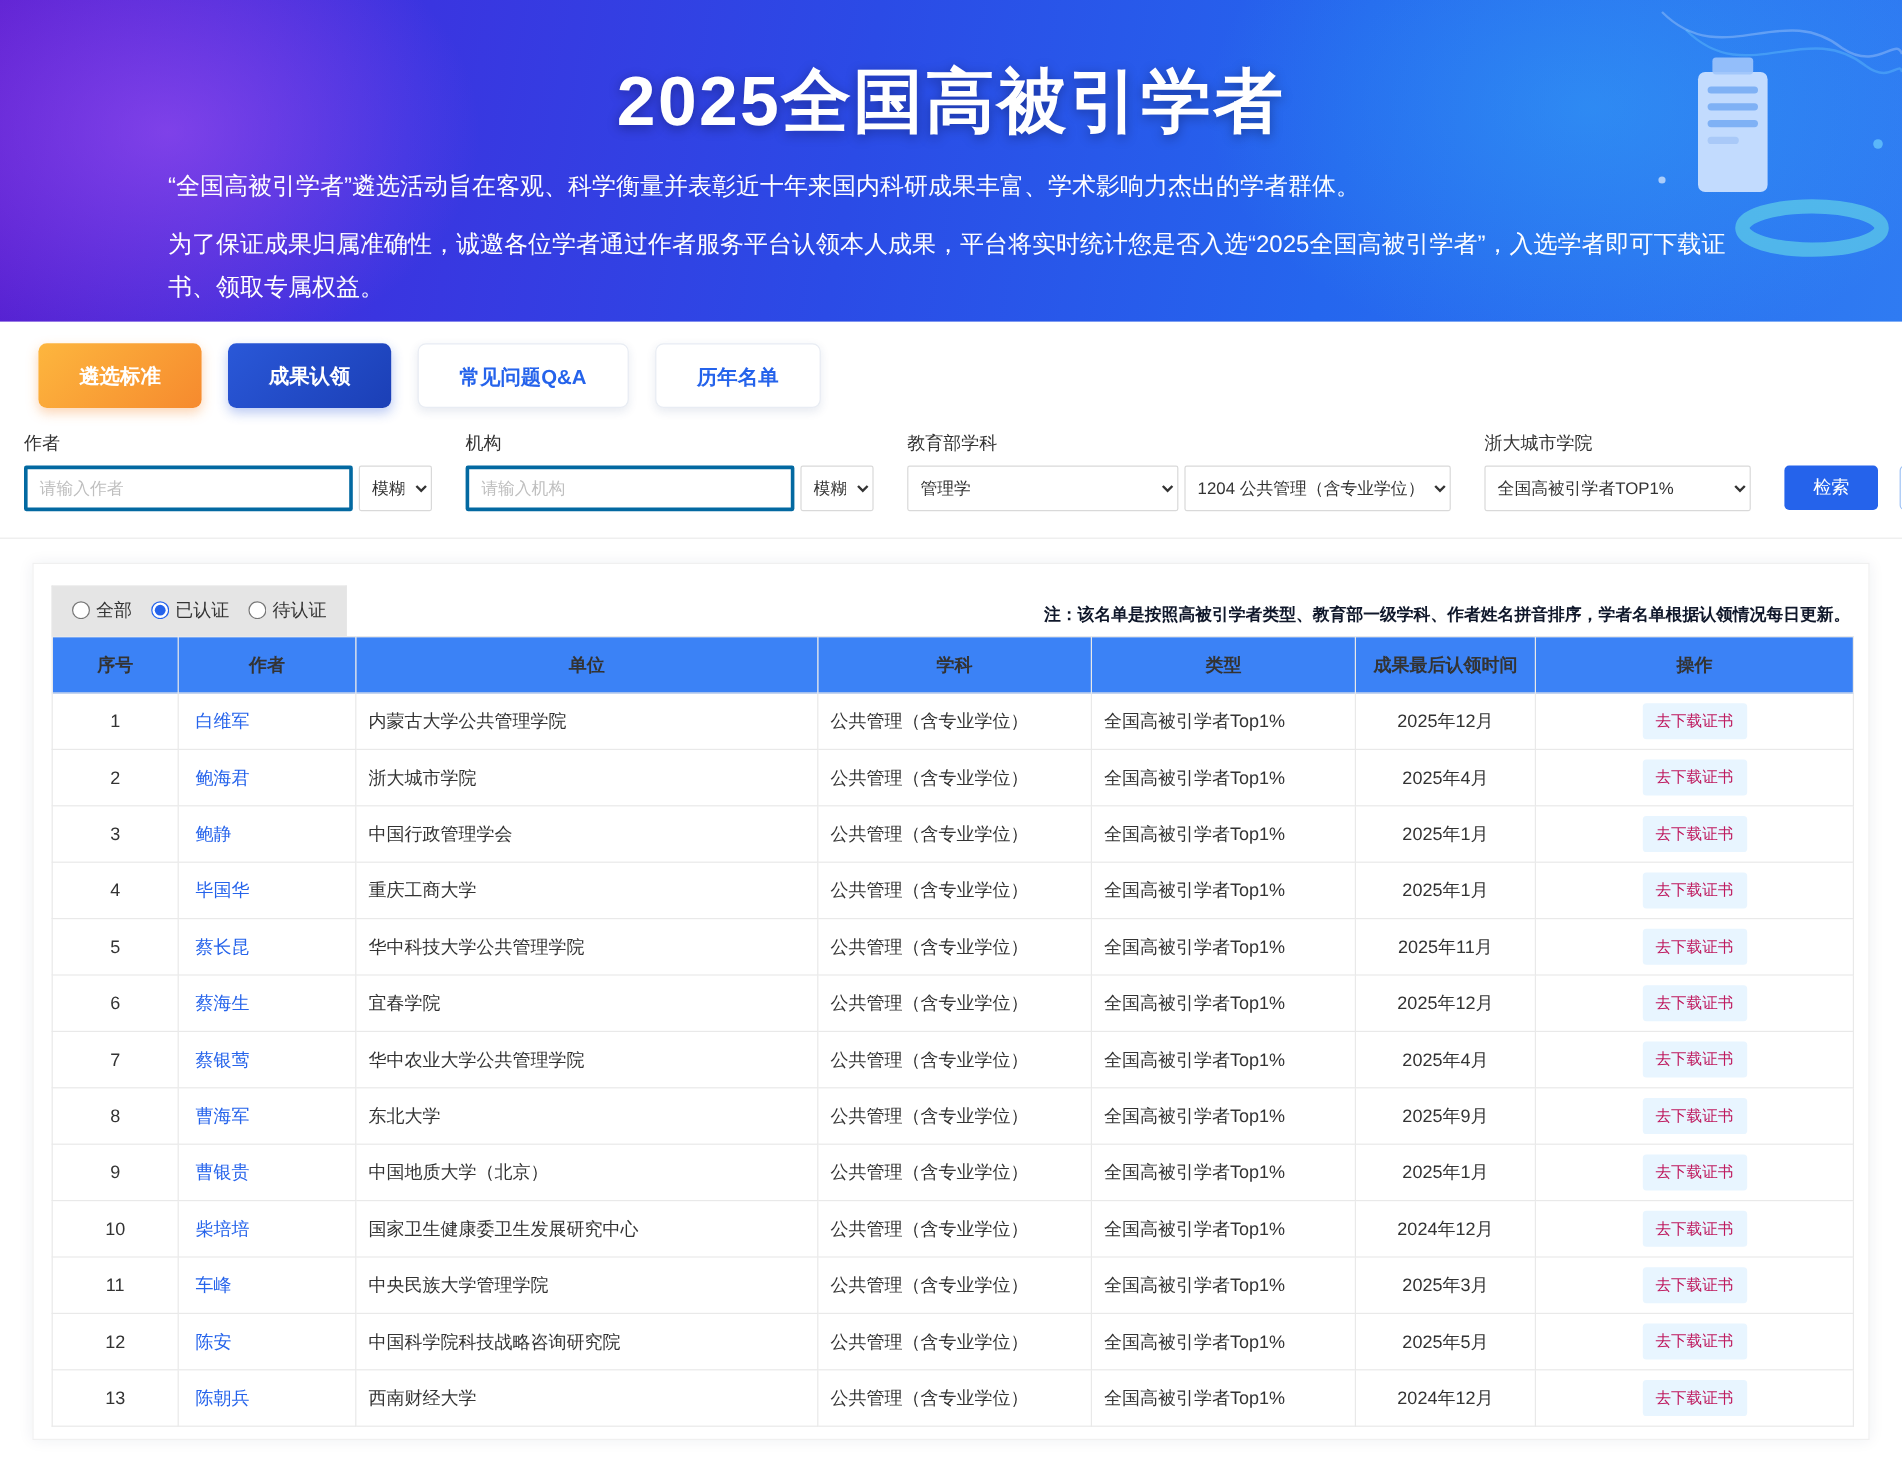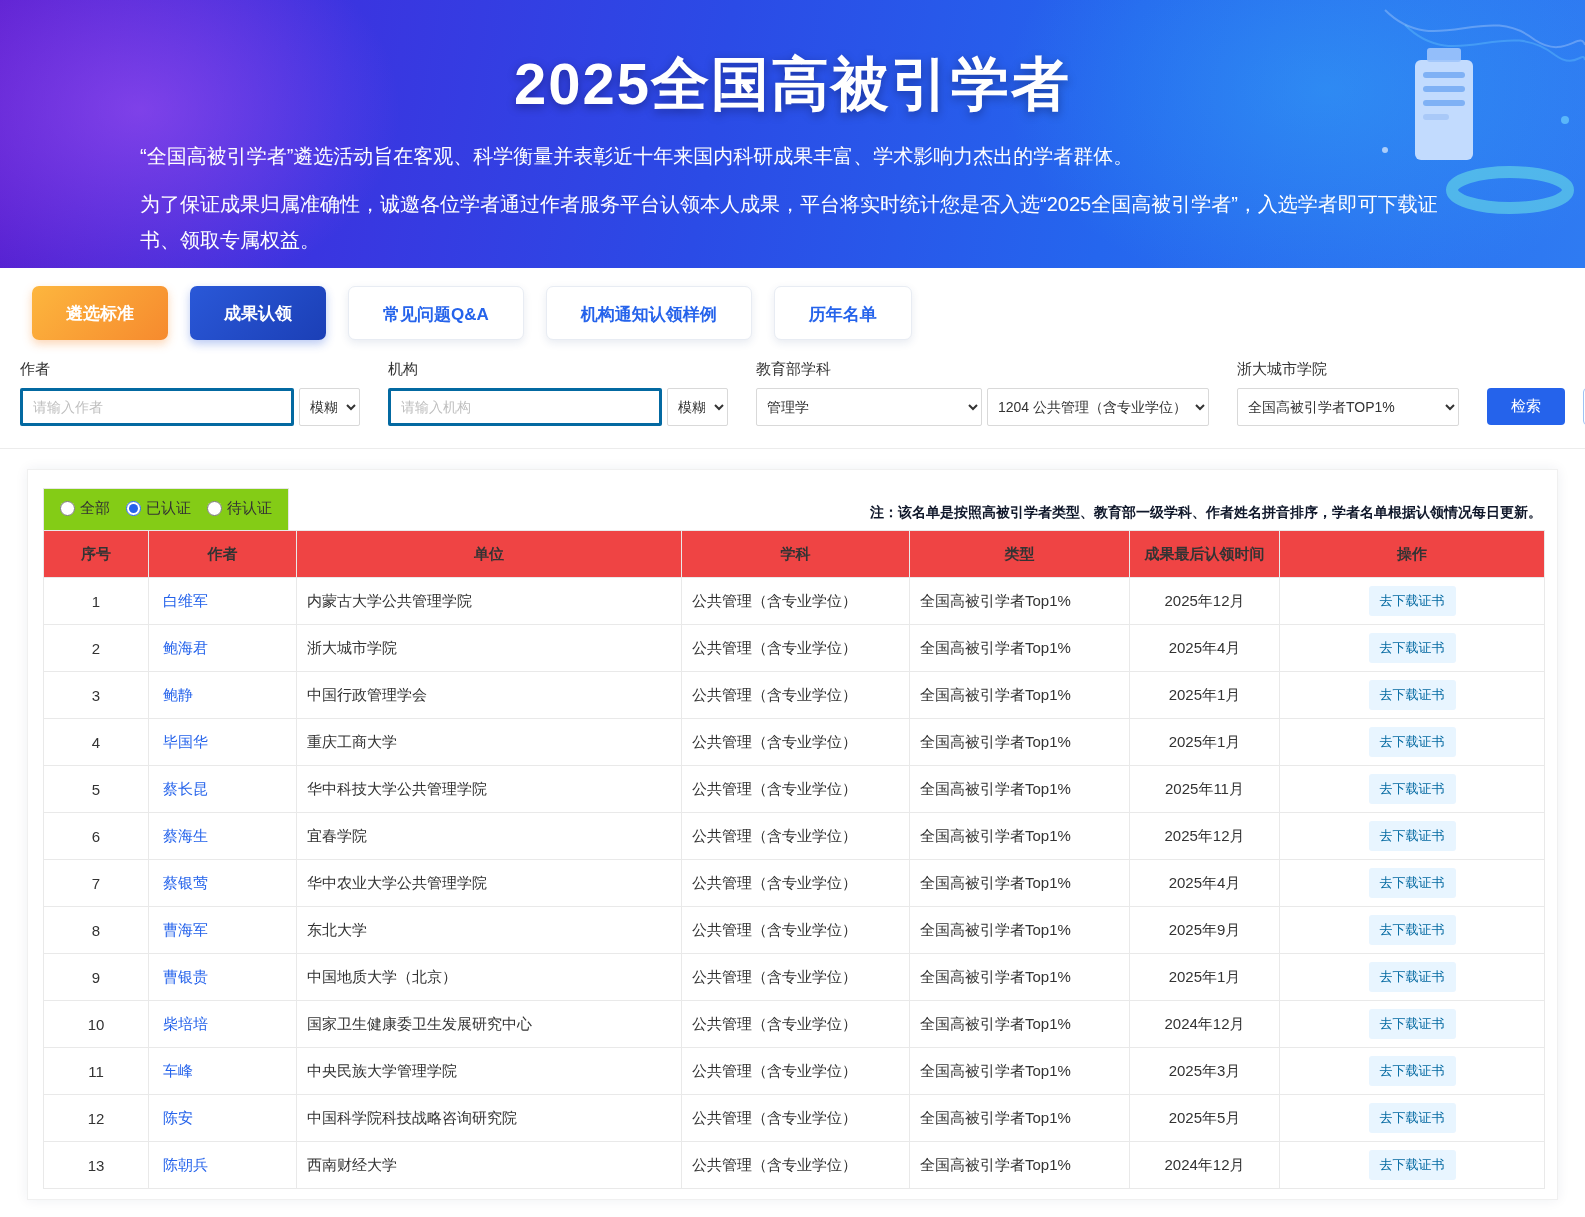--- a/index.html
+++ b/index.html
@@ -51,39 +51,39 @@
   .btn-search { width: 78px; height: 37px; background: #2563eb; color: #fff; border: none;
     border-radius: 4px; font-size: 15px; cursor: pointer; font-family: inherit; }
   .btn-reset { width: 76px; height: 37px; background: #fff; color: #2563eb;
     border: 1px solid #9ec2f5; border-radius: 4px; font-size: 15px; cursor: pointer; font-family: inherit; }
 
   
   .card { margin: 20px 27px 0 27px; background: #fff; border: 1px solid #f0f0f0;
     box-shadow: 0 0 12px rgba(20,40,90,.07); padding: 18px 15px 10px 15px; }
   .tab-row { display: flex; align-items: flex-end; justify-content: space-between; }
   .radio-box { display: flex; gap: 16px; align-items: center; border: 1px solid #e6e6e6;
-    border-bottom: none; background: #84cc16; padding: 10px 16px 12px 16px; }
+    border-bottom: none; background: #e5e5e5; padding: 10px 16px 12px 16px; }
   .radio-box label { display: flex; align-items: center; gap: 5px; font-size: 15px; cursor: pointer; }
   .radio-box input { accent-color: #2563eb; width: 15px; height: 15px; cursor: pointer; }
   .note { color: #0f172a; font-size: 14px; font-weight: 700; padding-bottom: 8px; }
 
   table { width: 100%; border-collapse: collapse; table-layout: fixed; }
   th, td { border: 1px solid #e9e9e9; height: 47px; font-size: 15px; }
-  thead th { background: #ef4444; color: #333; font-weight: 700; text-align: center; }
+  thead th { background: #3b82f6; color: #333; font-weight: 700; text-align: center; }
   td { color: #333; }
   .c-no { width: 105px; text-align: center; }
   .c-author { width: 148px; padding-left: 14px; text-align: left; }
   .c-org { width: 385px; padding-left: 10px; text-align: left; }
   .c-subject { width: 228px; padding-left: 10px; text-align: left; }
   .c-type { width: 220px; padding-left: 10px; text-align: left; }
   .c-time { width: 150px; text-align: center; }
   .c-action { width: 265px; text-align: center; }
   th.c-author, th.c-org, th.c-subject, th.c-type { padding-left: 0; text-align: center; }
   .author-link { color: #2563eb; text-decoration: none; cursor: pointer; }
-  .dl-btn { display: inline-block; background: #e8f5ff; color: #0369a1; font-size: 13px;
+  .dl-btn { display: inline-block; background: #e8f5ff; color: #be185d; font-size: 13px;
     border: none; border-radius: 3px; padding: 6px 11px; cursor: pointer; font-family: inherit; }
 </style>
 </head>
 <body>
 
 <div class="banner">
   <svg class="banner-deco" width="620" height="268" viewBox="0 0 620 268">
     <path d="M420,10 C470,60 520,0 570,40 C600,60 615,30 620,45" stroke="rgba(255,255,255,0.25)" stroke-width="2" fill="none"></path>
     <path d="M440,25 C490,75 540,15 590,55 C610,70 618,50 620,60" stroke="rgba(120,220,255,0.3)" stroke-width="2" fill="none"></path>
     <g>
@@ -102,21 +102,20 @@
     <h1>2025全国高被引学者</h1>
     <p class="b1">“全国高被引学者”遴选活动旨在客观、科学衡量并表彰近十年来国内科研成果丰富、学术影响力杰出的学者群体。</p>
     <p class="b2">为了保证成果归属准确性，诚邀各位学者通过作者服务平台认领本人成果，平台将实时统计您是否入选“2025全国高被引学者”，入选学者即可下载证书、领取专属权益。</p>
   </div>
 </div>
 
 <div class="nav-row">
   <button class="pill orange">遴选标准</button>
   <button class="pill blue">成果认领</button>
   <button class="pill white">常见问题Q&amp;A</button>
-  <button class="pill white">机构通知认领样例</button>
   <button class="pill white">历年名单</button>
 </div>
 
 <div class="filter-bar">
   <div class="fgroup">
     <label>作者</label>
     <div class="fcontrols">
       <input type="text" placeholder="请输入作者" style="">
       <select class="sel-fuzzy">
         <option>模糊</option>

